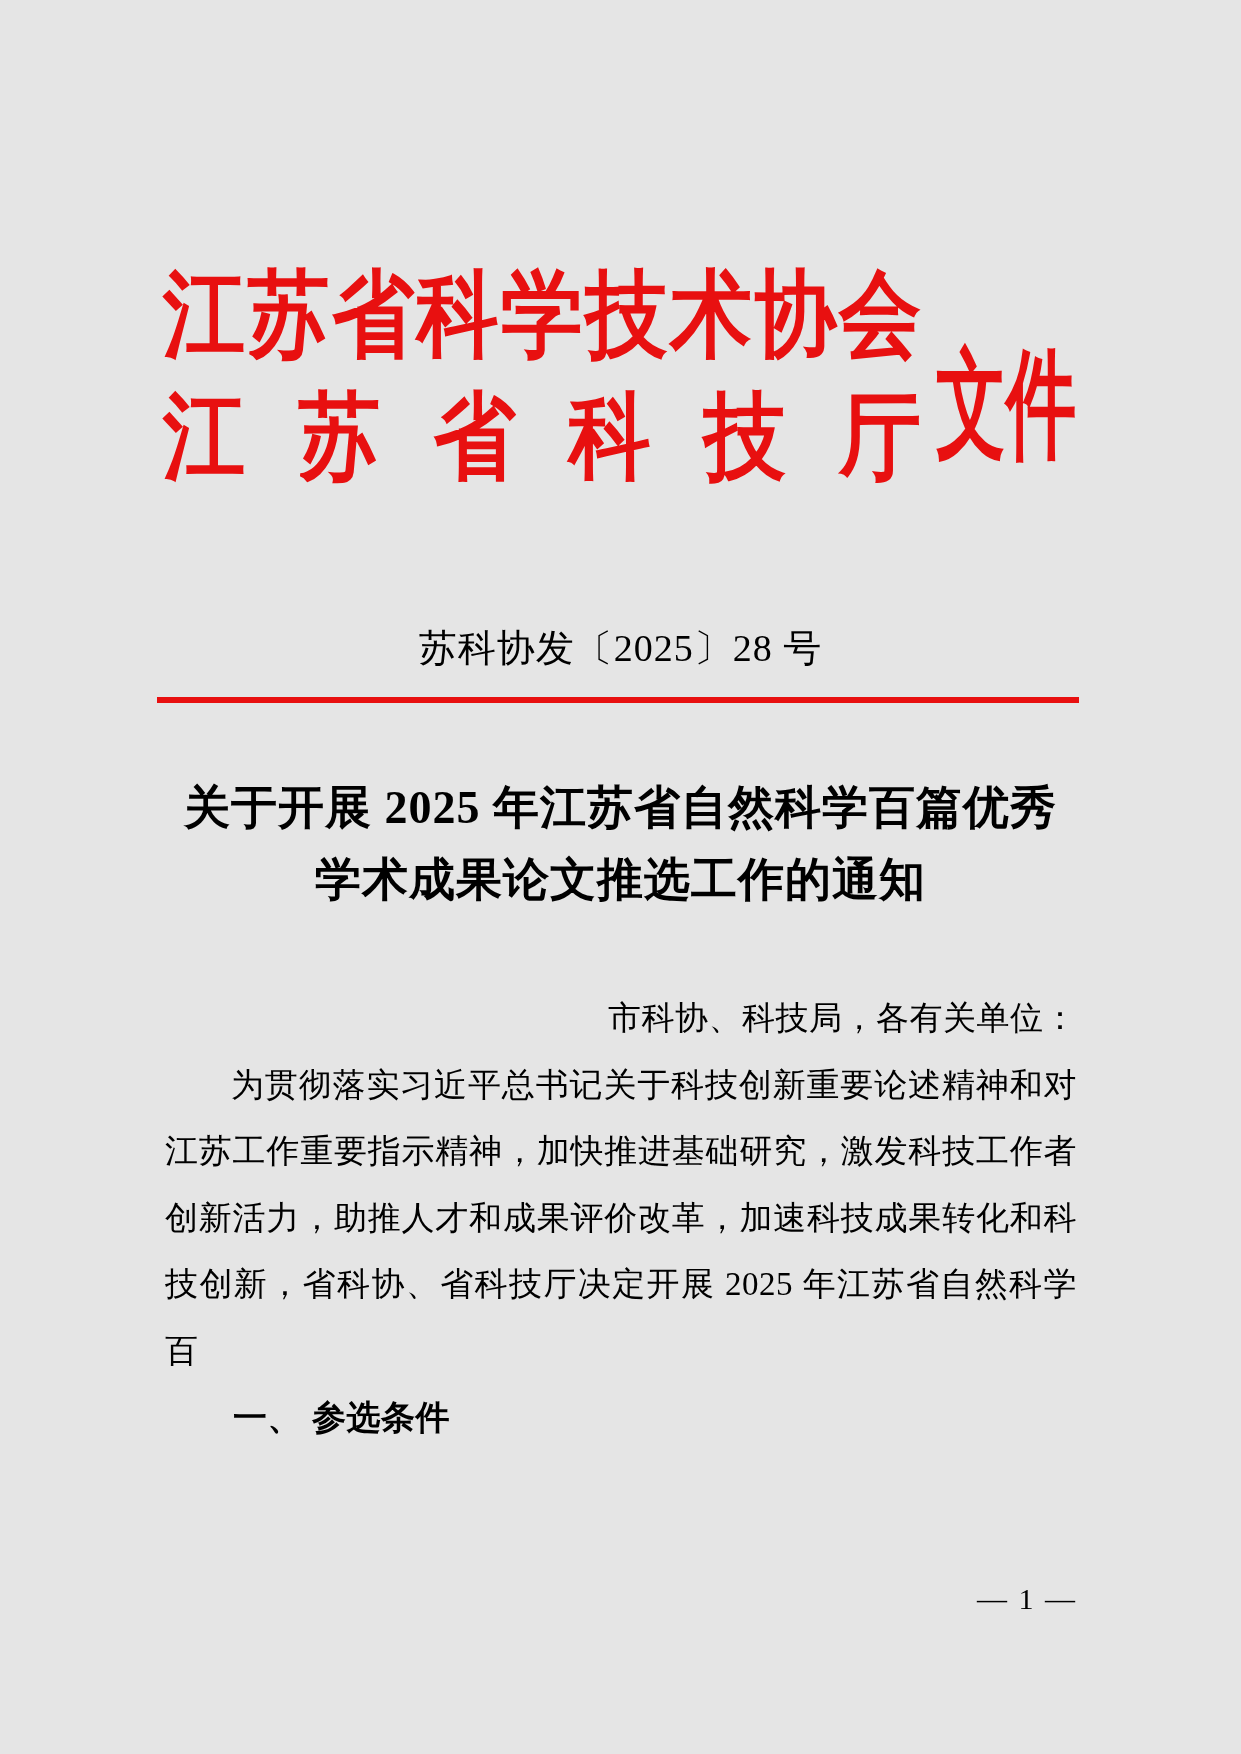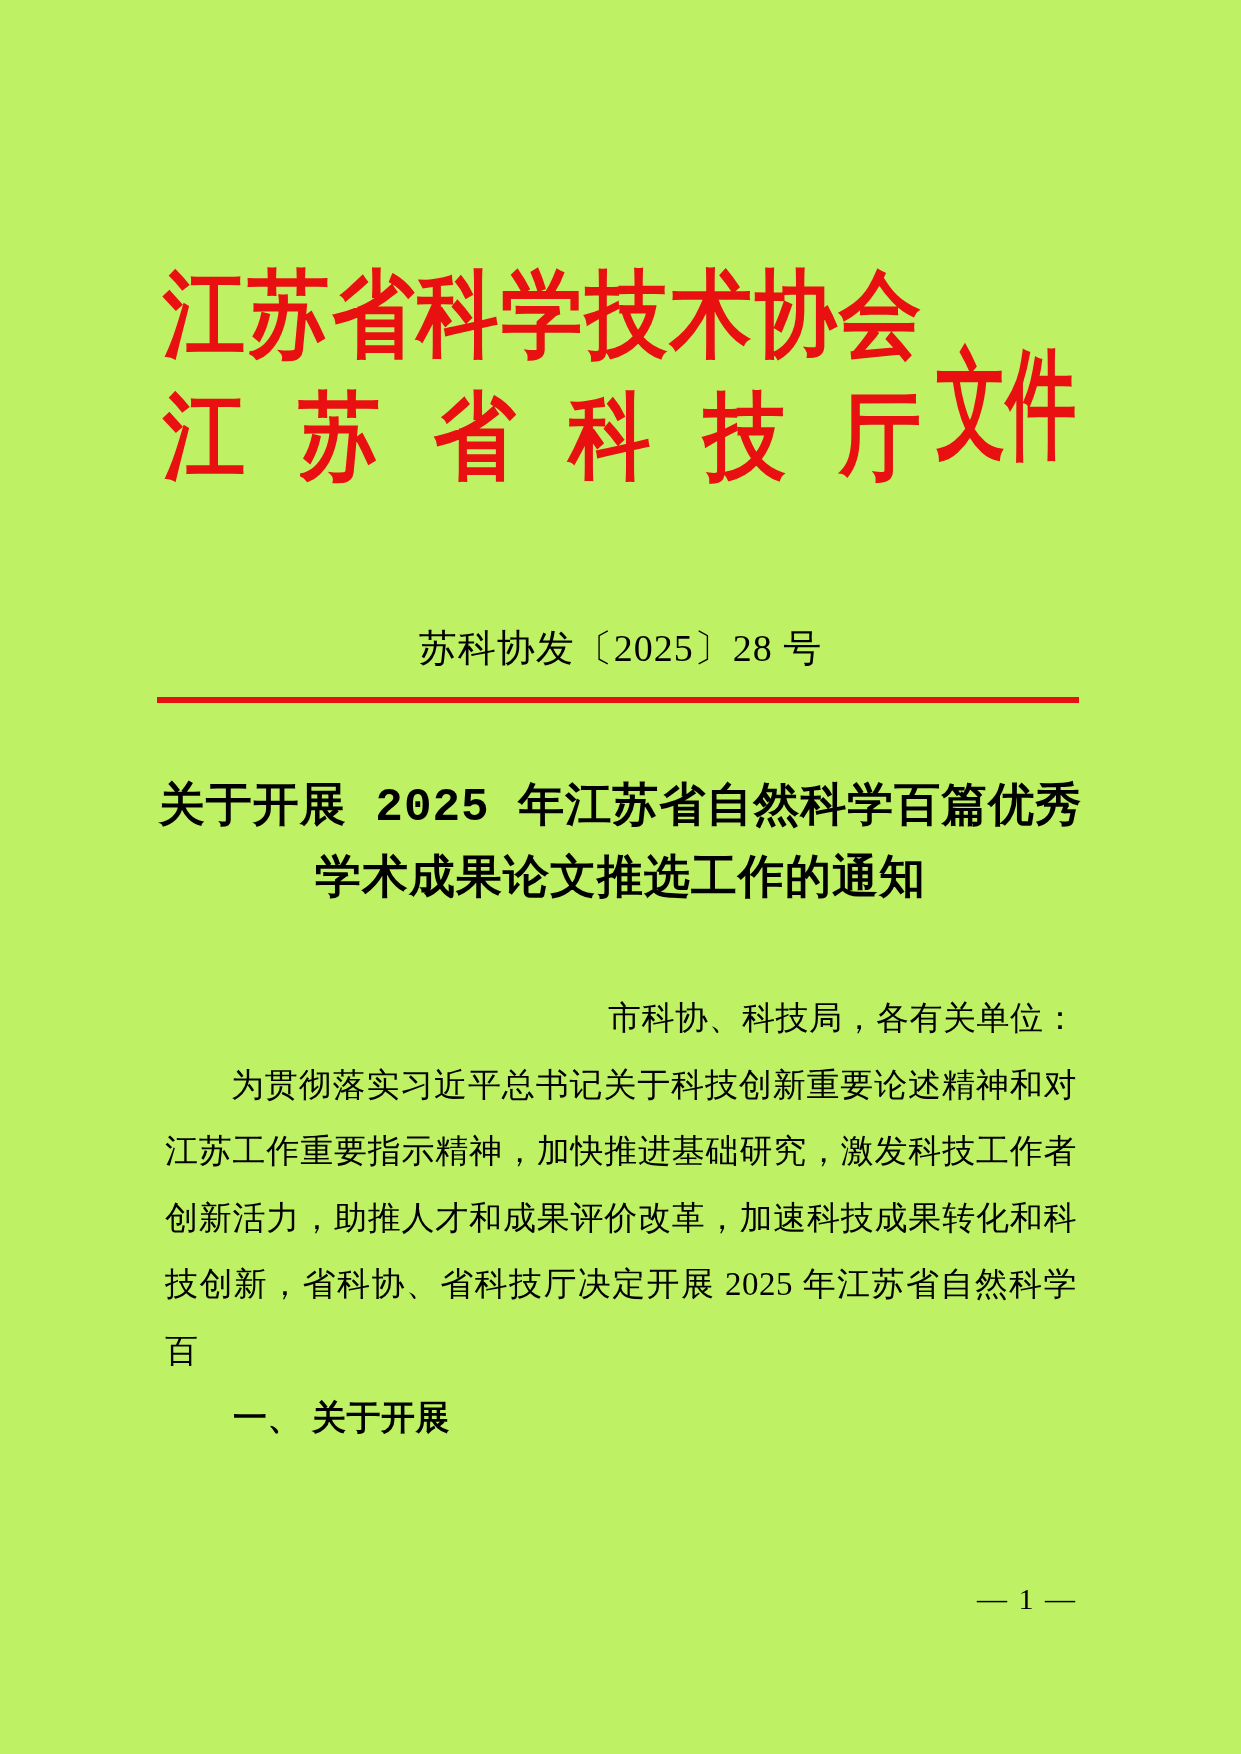--- a/index.html
+++ b/index.html
@@ -5,21 +5,21 @@
   :root {
     --red: #e81010;
   }
   * { margin: 0; padding: 0; box-sizing: border-box; }
   html, body { background: #888; }
   .page {
     position: relative;
     width: 1241px;
     height: 1754px;
     margin: 0 auto;
-    background: #bef264;
+    background: #e5e5e5;
     overflow: hidden;
     font-family: "Liberation Serif", "DejaVu Serif", serif;
     color: #000;
   }
 
   
   .org-line {
     position: absolute;
     left: 163px;
     width: 758px;
@@ -72,21 +72,20 @@
   .doc-title {
     position: absolute;
     left: 80px;
     top: 772px;
     width: 1081px;
     text-align: center;
     font-size: 46px;
     font-weight: bold;
     line-height: 72px;
     letter-spacing: 1px;
-    font-family: Liberation Mono, monospace;
   }
 
   
   .body-block {
     position: absolute;
     left: 165px;
     top: 985px;
     width: 912px;
     font-size: 33px;
     line-height: 66.5px;
@@ -134,18 +133,18 @@
     <div>关于开展 2025 年江苏省自然科学百篇优秀</div>
     <div>学术成果论文推选工作的通知</div>
   </div>
 
   <div class="body-block">
     <div class="lline">市科协、科技局，各有关单位：</div>
     <div class="jline indent">为贯彻落实习近平总书记关于科技创新重要论述精神和对</div>
     <div class="jline">江苏工作重要指示精神，加快推进基础研究，激发科技工作者</div>
     <div class="jline">创新活力，助推人才和成果评价改革，加速科技成果转化和科</div>
     <div class="jline">技创新，省科协、省科技厅决定开展 2025 年江苏省自然科学百</div>
-    <div class="section-heading">一、 关于开展</div>
+    <div class="section-heading">一、 参选条件</div>
   </div>
 
   <div class="page-number">— 1 —</div>
 
 </div>
 
 </body></html>

